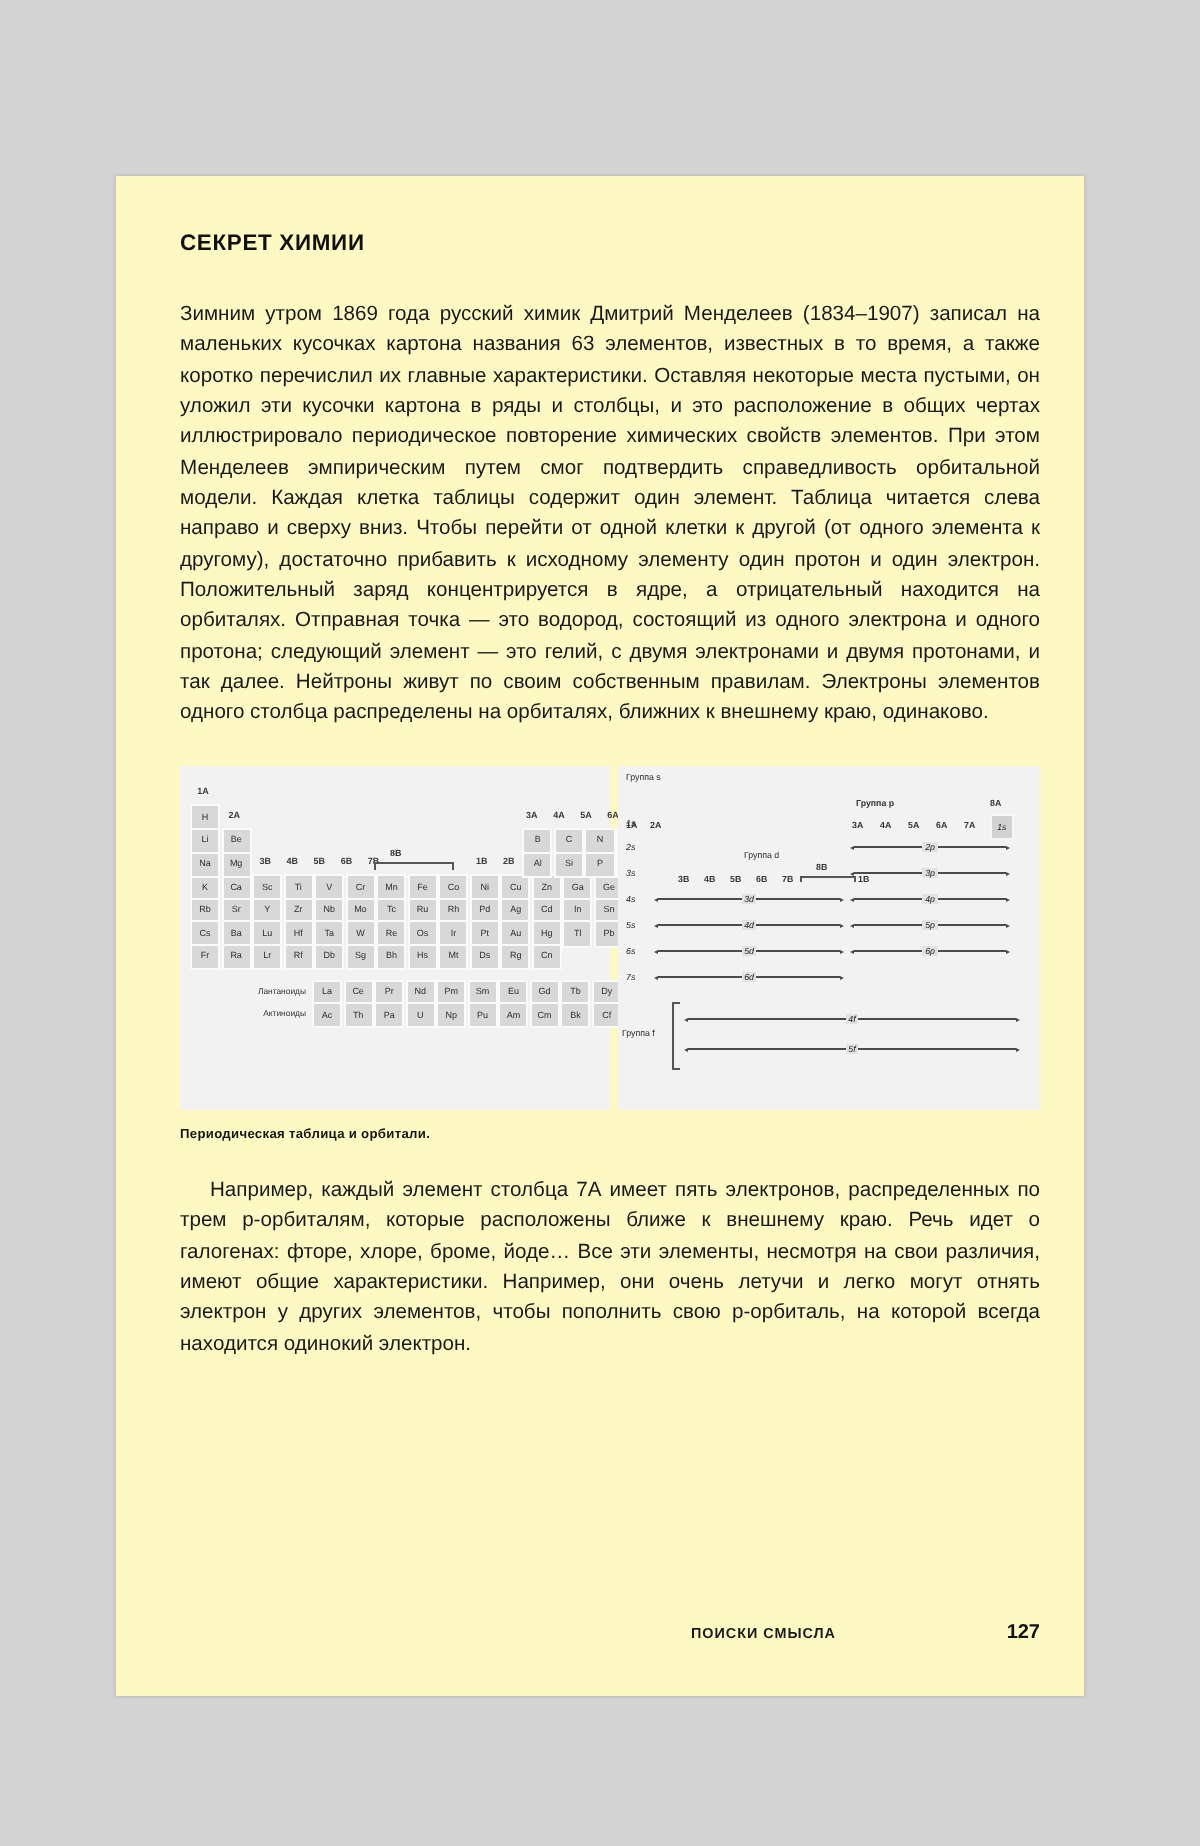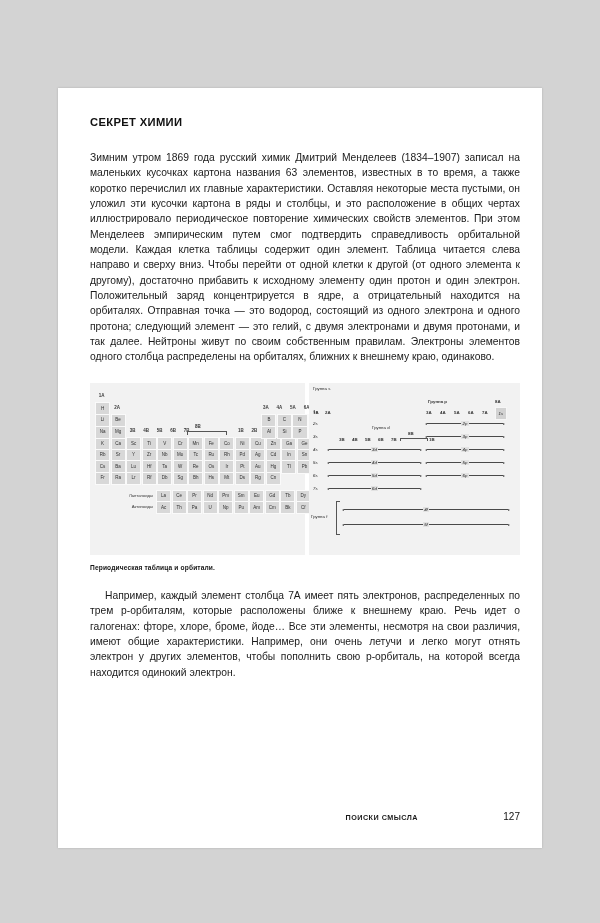--- a/index.html
+++ b/index.html
@@ -20,21 +20,21 @@
     width: 600px;
     height: 923px;
     background: #d3d3d3;
   }
   .page-sheet {
     position: absolute;
     left: 58px;
     top: 88px;
     width: 484px;
     height: 760px;
-    background: #ffffff;
+    background: #fef9c3;
     box-shadow: 0 0 2px rgba(0,0,0,0.18);
   }
   .page-inner {
     position: absolute;
     left: 32px;
     top: 28px;
     width: 430px;
   }
 
   .section-heading {
@@ -216,21 +216,21 @@
     gap: 32px;
   }
   .running-head {
     font-size: 7.2px;
     font-weight: bold;
     letter-spacing: 0.5px;
     color: #1a1a1a;
   }
   .page-number {
     font-size: 10px;
-    font-weight: normal;
+    font-weight: bold;
     color: #111;
     margin-left: 48px;
     min-width: 22px;
     text-align: right;
   }
 </style>
 </head>
 <body>
 
 <div class="page-scan">

